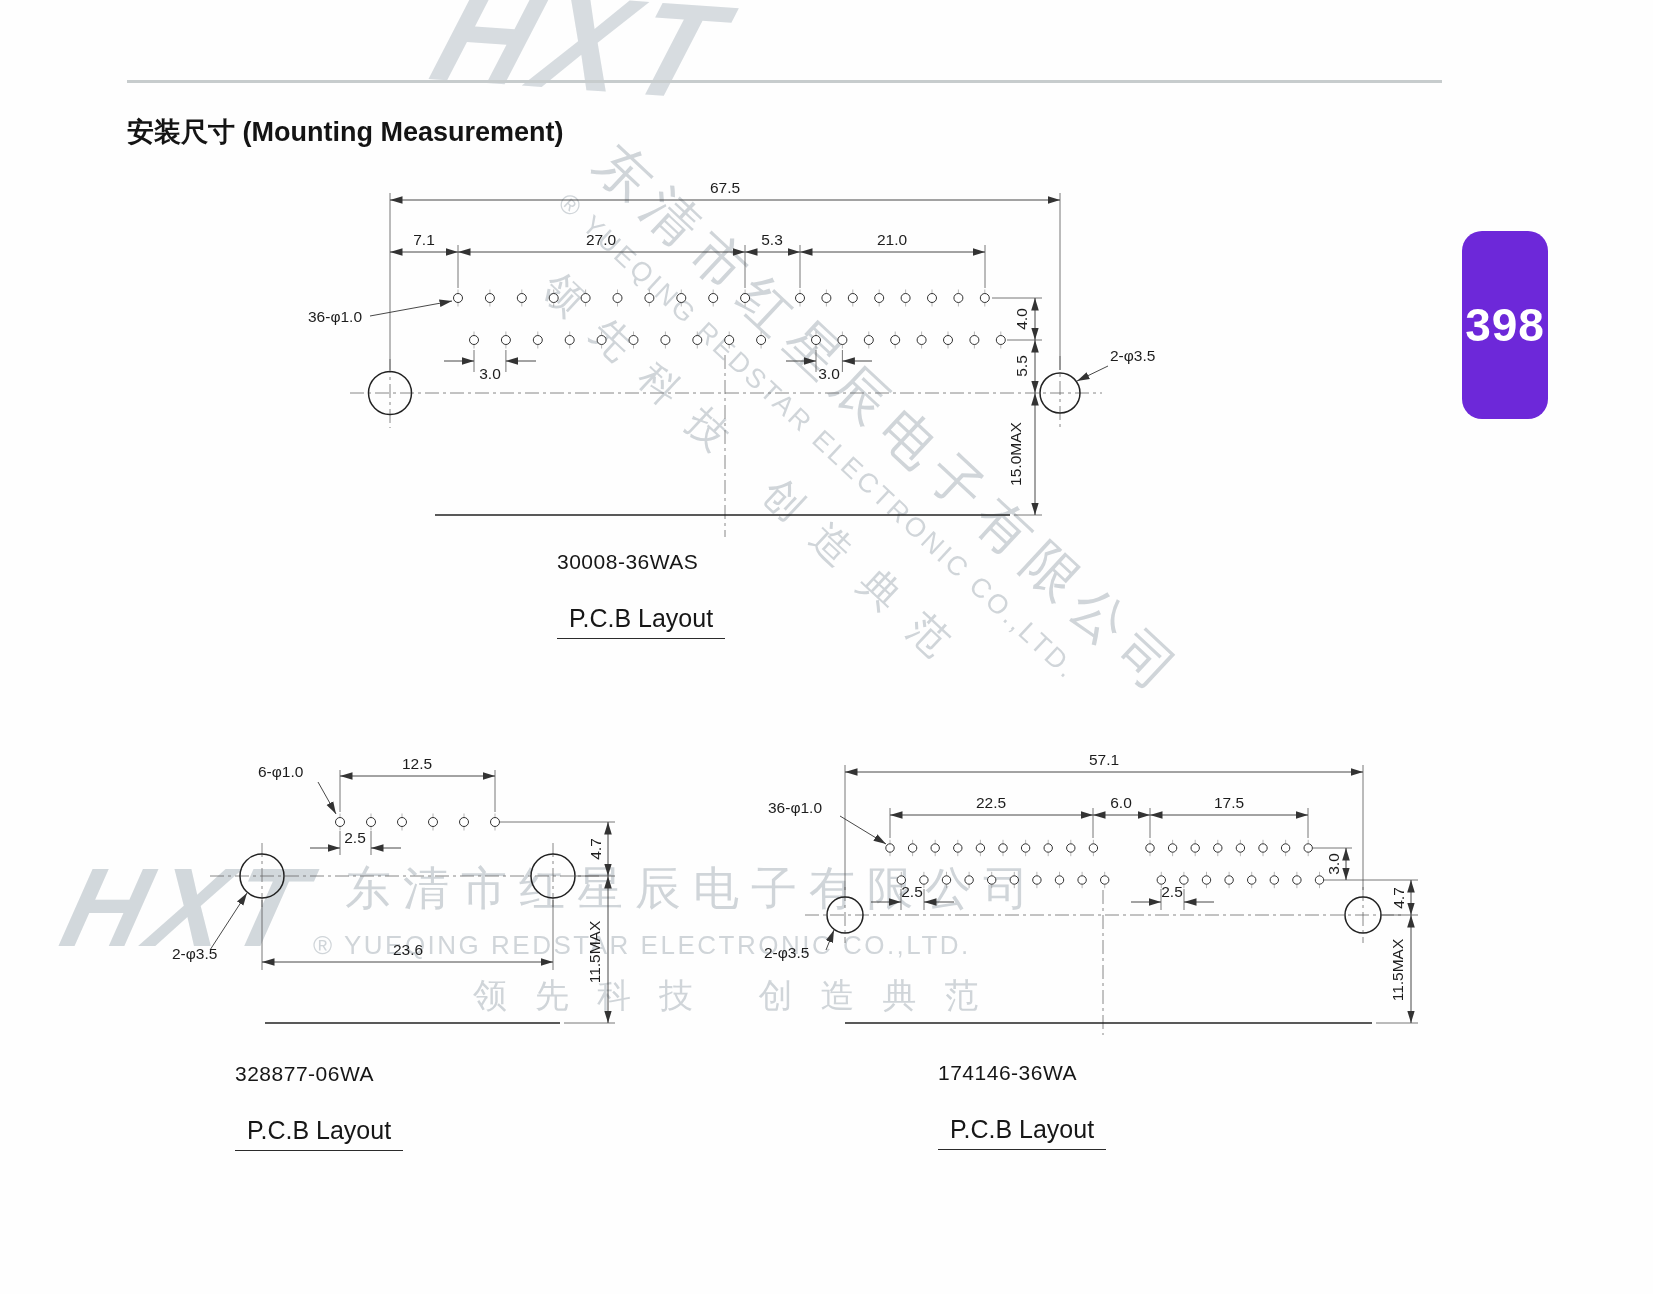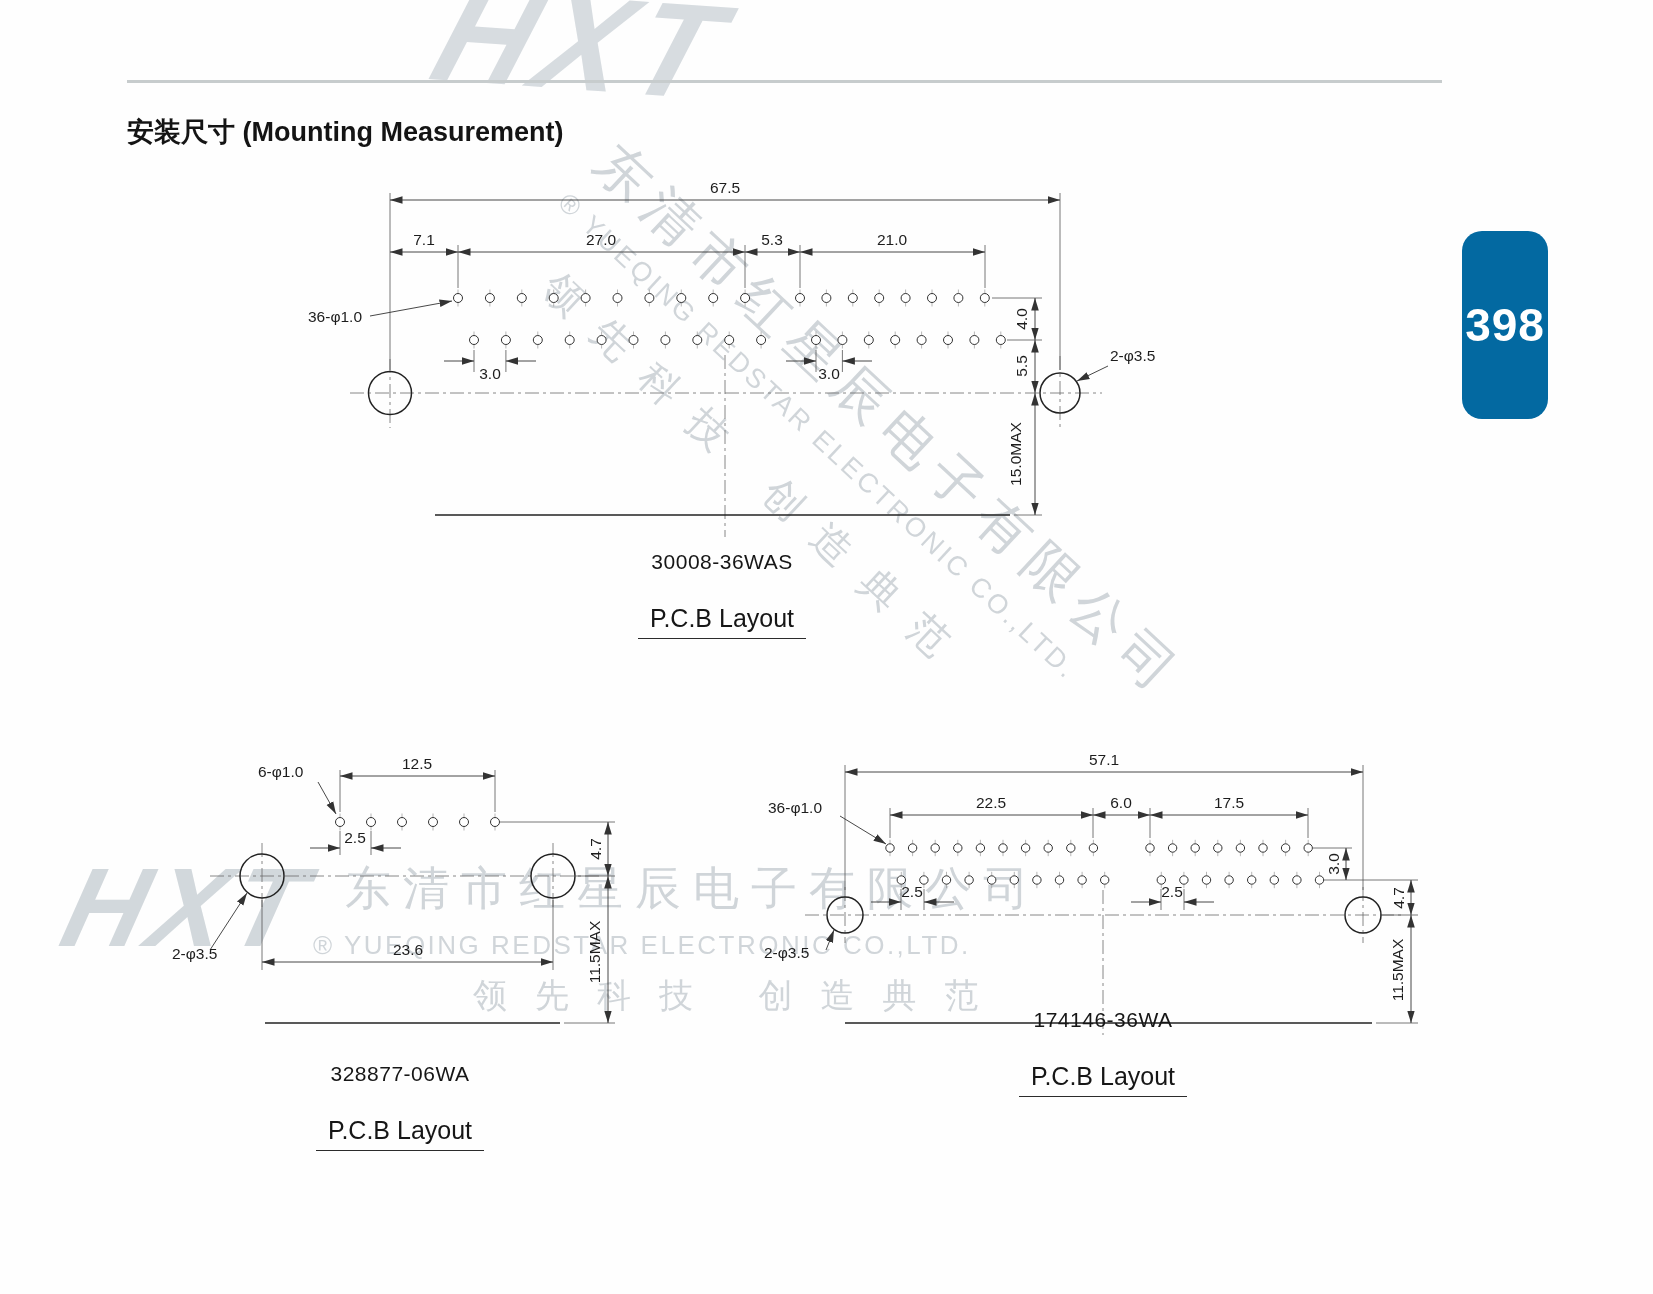--- a/index.html
+++ b/index.html
@@ -3,21 +3,21 @@
 <meta charset="utf-8">
 <style>
   html,body{margin:0;padding:0;background:#e8e8e8;}
   #page{position:relative;width:1653px;height:1294px;background:#fefefe;overflow:hidden;
         font-family:"Liberation Sans","DejaVu Sans",sans-serif;}
 
   
   .hdr-title{position:absolute;left:127px;top:26px;font-size:29px;font-weight:bold;color:#141414;z-index:5;}
   .hdr-rule{position:absolute;left:127px;top:80px;width:1315px;height:3px;background:#c7cccd;z-index:5;}
   .hdr-sub{position:absolute;left:127px;top:114px;font-size:27px;font-weight:bold;color:#141414;z-index:5;}
-  .page-badge{position:absolute;left:1462px;top:231px;width:86px;height:188px;background:#0369a1;
+  .page-badge{position:absolute;left:1462px;top:231px;width:86px;height:188px;background:#6d28d9;
               border-radius:20px;display:flex;align-items:center;justify-content:center;z-index:4;}
   .page-badge span{color:#ffffff;font-size:46px;font-weight:bold;letter-spacing:1px;}
 
   
   .wm{position:absolute;color:rgba(146,158,167,0.42);z-index:1;white-space:nowrap;pointer-events:none;}
   .wm-hxt-top{left:438px;top:-32px;font-size:132px;font-weight:bold;font-style:italic;
               letter-spacing:8px;transform:skewX(-14deg) rotate(4deg);color:rgba(158,170,179,0.40);}
   .wm-diag{left:628px;top:128px;transform:rotate(43deg);transform-origin:0 0;}
   .wm-cn{font-size:54px;letter-spacing:11px;}
   .wm-en{font-size:27px;letter-spacing:3px;margin-top:8px;}
@@ -33,21 +33,21 @@
   .dwg{position:absolute;overflow:visible;z-index:3;}
   .dim{font-family:"Liberation Sans","DejaVu Sans",sans-serif;font-size:15.5px;fill:#1d1d1d;}
   .pin{fill:#ffffff;stroke:#333333;stroke-width:1;}
   .tick{stroke:#9a9a9a;stroke-width:0.7;}
   .ext{stroke:#555555;stroke-width:0.8;fill:none;}
   .dimline{stroke:#333333;stroke-width:0.9;fill:none;}
   .cline{stroke:#6a6a6a;stroke-width:0.8;stroke-dasharray:14 4 3 4;fill:none;}
   .part{stroke:#222222;stroke-width:1.5;fill:none;}
 
   
-  .dwg-title{position:absolute;width:330px;text-align:center;color:#161616;z-index:3;}
+  .dwg-title{position:absolute;width:330px;text-align:left;color:#161616;z-index:3;}
   .part-no{font-size:21px;letter-spacing:0.5px;}
   .layout-label{display:inline-block;font-size:25px;margin-top:12px;padding:0 12px 5px 12px;
                 border-bottom:1.6px solid #2b2b2b;}
 </style>
 </head>
 <body>
 
 <div id="page">
 
   <div class="wm wm-hxt-top">HXT</div>
@@ -417,18 +417,18 @@
     <text class="dim" x="479" y="68" text-anchor="middle">17.5</text>
     <text class="dim" x="162" y="157" text-anchor="middle">2.5</text>
     <text class="dim" x="422" y="157" text-anchor="middle">2.5</text>
     <text class="dim" x="589" y="124" text-anchor="middle" transform="rotate(-90 589 124)">3.0</text>
     <text class="dim" x="654" y="158" text-anchor="middle" transform="rotate(-90 654 158)">4.7</text>
     <text class="dim" x="653" y="230" text-anchor="middle" transform="rotate(-90 653 230)">11.5MAX</text>
     <text class="dim" x="18" y="73">36-φ1.0</text>
     <text class="dim" x="14" y="218">2-φ3.5</text>
   </svg>
 
-  <div class="dwg-title" style="left:938px;top:1008px">
+  <div class="dwg-title" style="left:938px;top:1061px">
     <div class="part-no">174146-36WA</div><br>
     <div class="layout-label">P.C.B Layout</div>
   </div>
 
 </div>
 
 </body></html>

